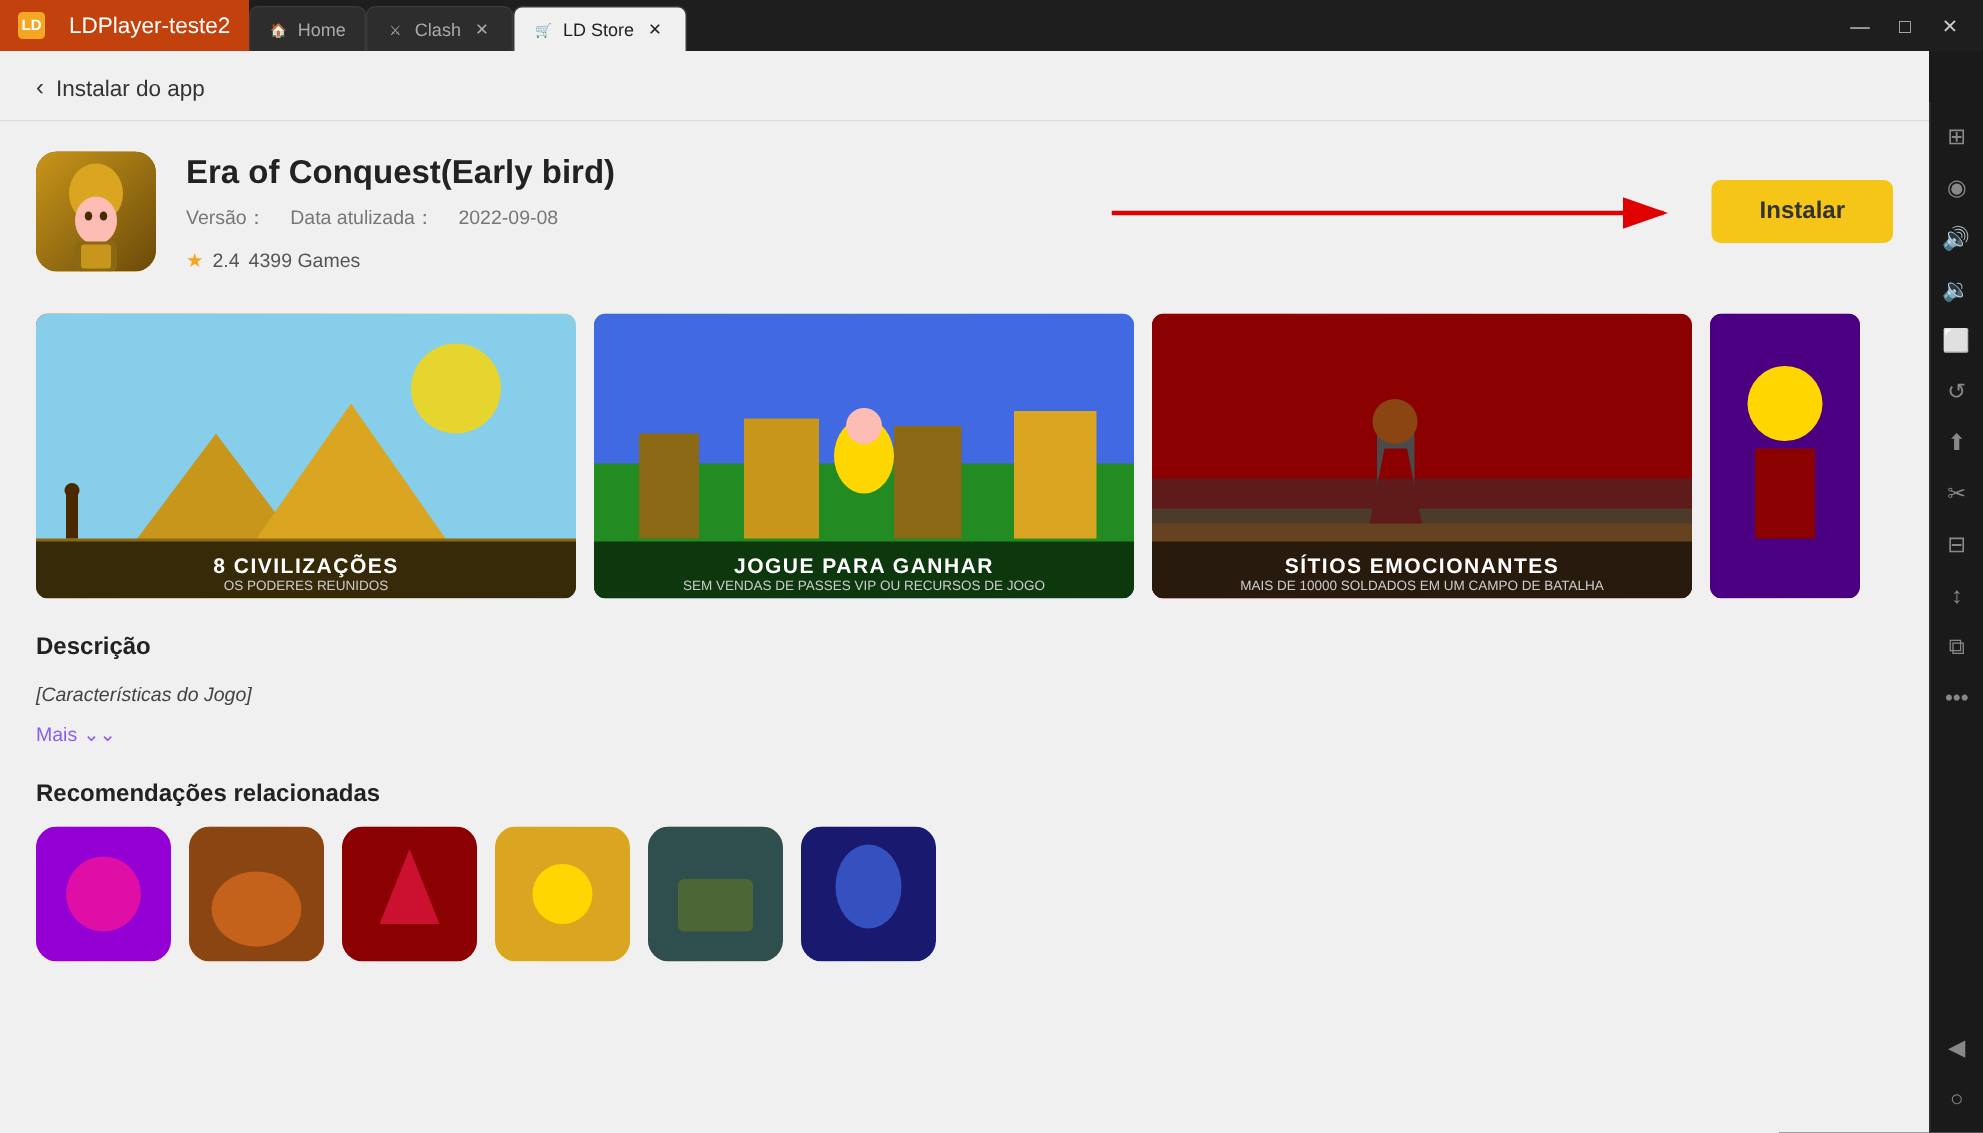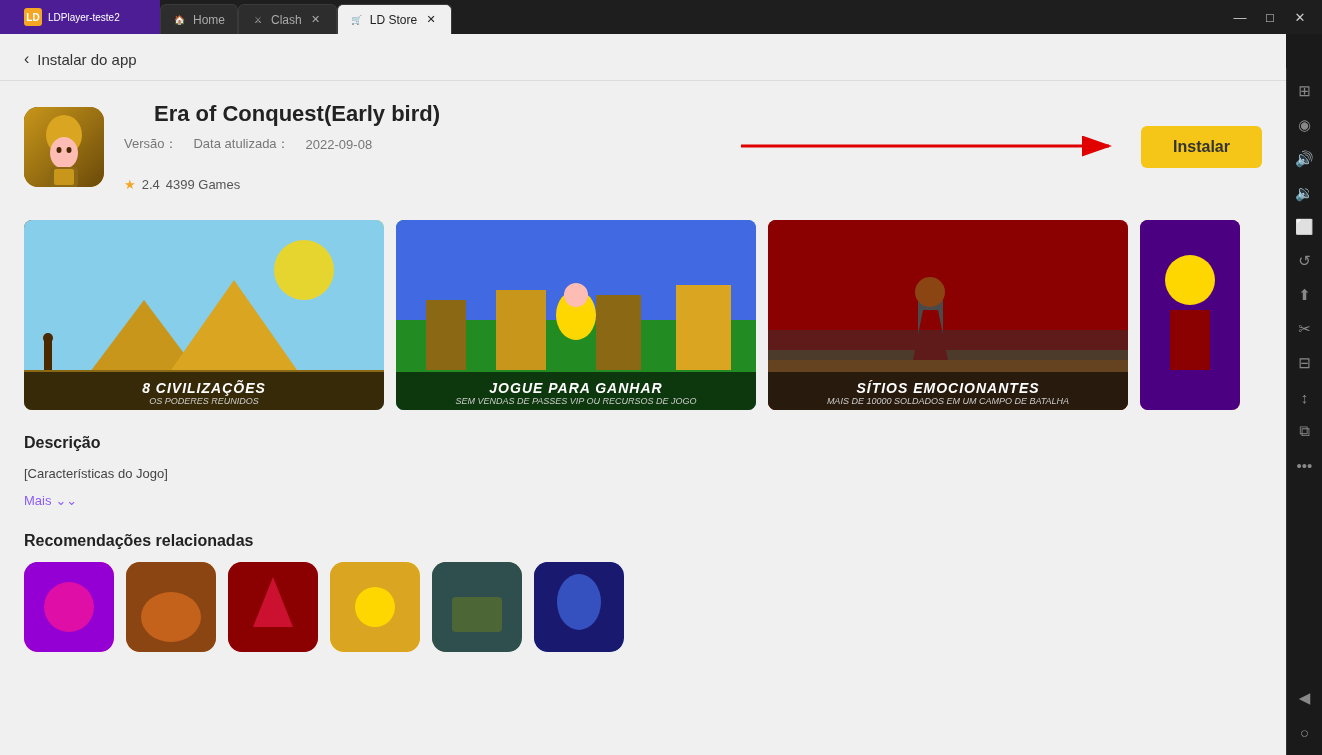--- a/index.html
+++ b/index.html
@@ -20,43 +20,43 @@
       display: flex;
       align-items: center;
       flex-shrink: 0;
     }
     .title-bar-left {
       display: flex;
       align-items: center;
       flex: 1;
     }
     .app-brand {
-      background: #4c1d95;
+      background: #c2410c;
       height: 34px;
       display: flex;
       align-items: center;
-      padding: 0 24px;
-      gap: 6px;
+      padding: 0 12px;
+      gap: 16px;
       min-width: 160px;
     }
     .brand-icon {
       width: 18px;
       height: 18px;
       background: #f5a623;
       border-radius: 3px;
       display: flex;
       align-items: center;
       justify-content: center;
       font-size: 10px;
       color: #fff;
       font-weight: bold;
     }
     .brand-name {
       color: #fff;
-      font-size: 10px;
+      font-size: 15px;
     }
     .tabs {
       display: flex;
       height: 34px;
       align-items: flex-end;
     }
     .tab {
       height: 30px;
       display: flex;
       align-items: center;
@@ -193,44 +193,43 @@
       font-size: 36px;
     }
     .app-info {
       flex: 1;
     }
     .app-title {
       font-size: 22px;
       font-weight: 600;
       color: #222;
       margin-bottom: 8px;
-      margin-left: 30px;
     }
     .app-meta {
       display: flex;
       align-items: center;
       gap: 16px;
       font-size: 13px;
       color: #555;
-      margin-bottom: 24px;
+      margin-bottom: 12px;
     }
     .app-meta span { color: #777; }
     .app-rating {
       display: flex;
       align-items: center;
       gap: 6px;
       font-size: 13px;
       color: #555;
     }
     .star { color: #f5a623; }
 
     
     .install-area {
       display: flex;
-      align-items: flex-start;
+      align-items: flex-end;
       gap: 20px;
       flex-shrink: 0;
     }
     .red-arrow {
       display: flex;
       align-items: center;
     }
     .install-btn {
       background: #f5c518;
       color: #333;
@@ -244,21 +243,20 @@
     }
 
     
     .screenshots-section {
       padding: 8px 24px 16px;
     }
     .screenshots-row {
       display: flex;
       gap: 12px;
       overflow: hidden;
-      font-style: italic;
     }
     .screenshot {
       width: 360px;
       height: 190px;
       border-radius: 8px;
       overflow: hidden;
       flex-shrink: 0;
       position: relative;
     }
     .screenshot-1 {
@@ -304,20 +302,21 @@
       font-size: 16px;
       font-weight: 700;
       color: #222;
       margin-bottom: 12px;
     }
     .description-text {
       font-size: 13px;
       color: #444;
       line-height: 1.6;
       margin-bottom: 6px;
+      font-style: italic;
     }
     .more-link {
       color: #8b5cf6;
       font-size: 13px;
       cursor: pointer;
       display: flex;
       align-items: center;
       gap: 4px;
       margin-top: 8px;
     }

